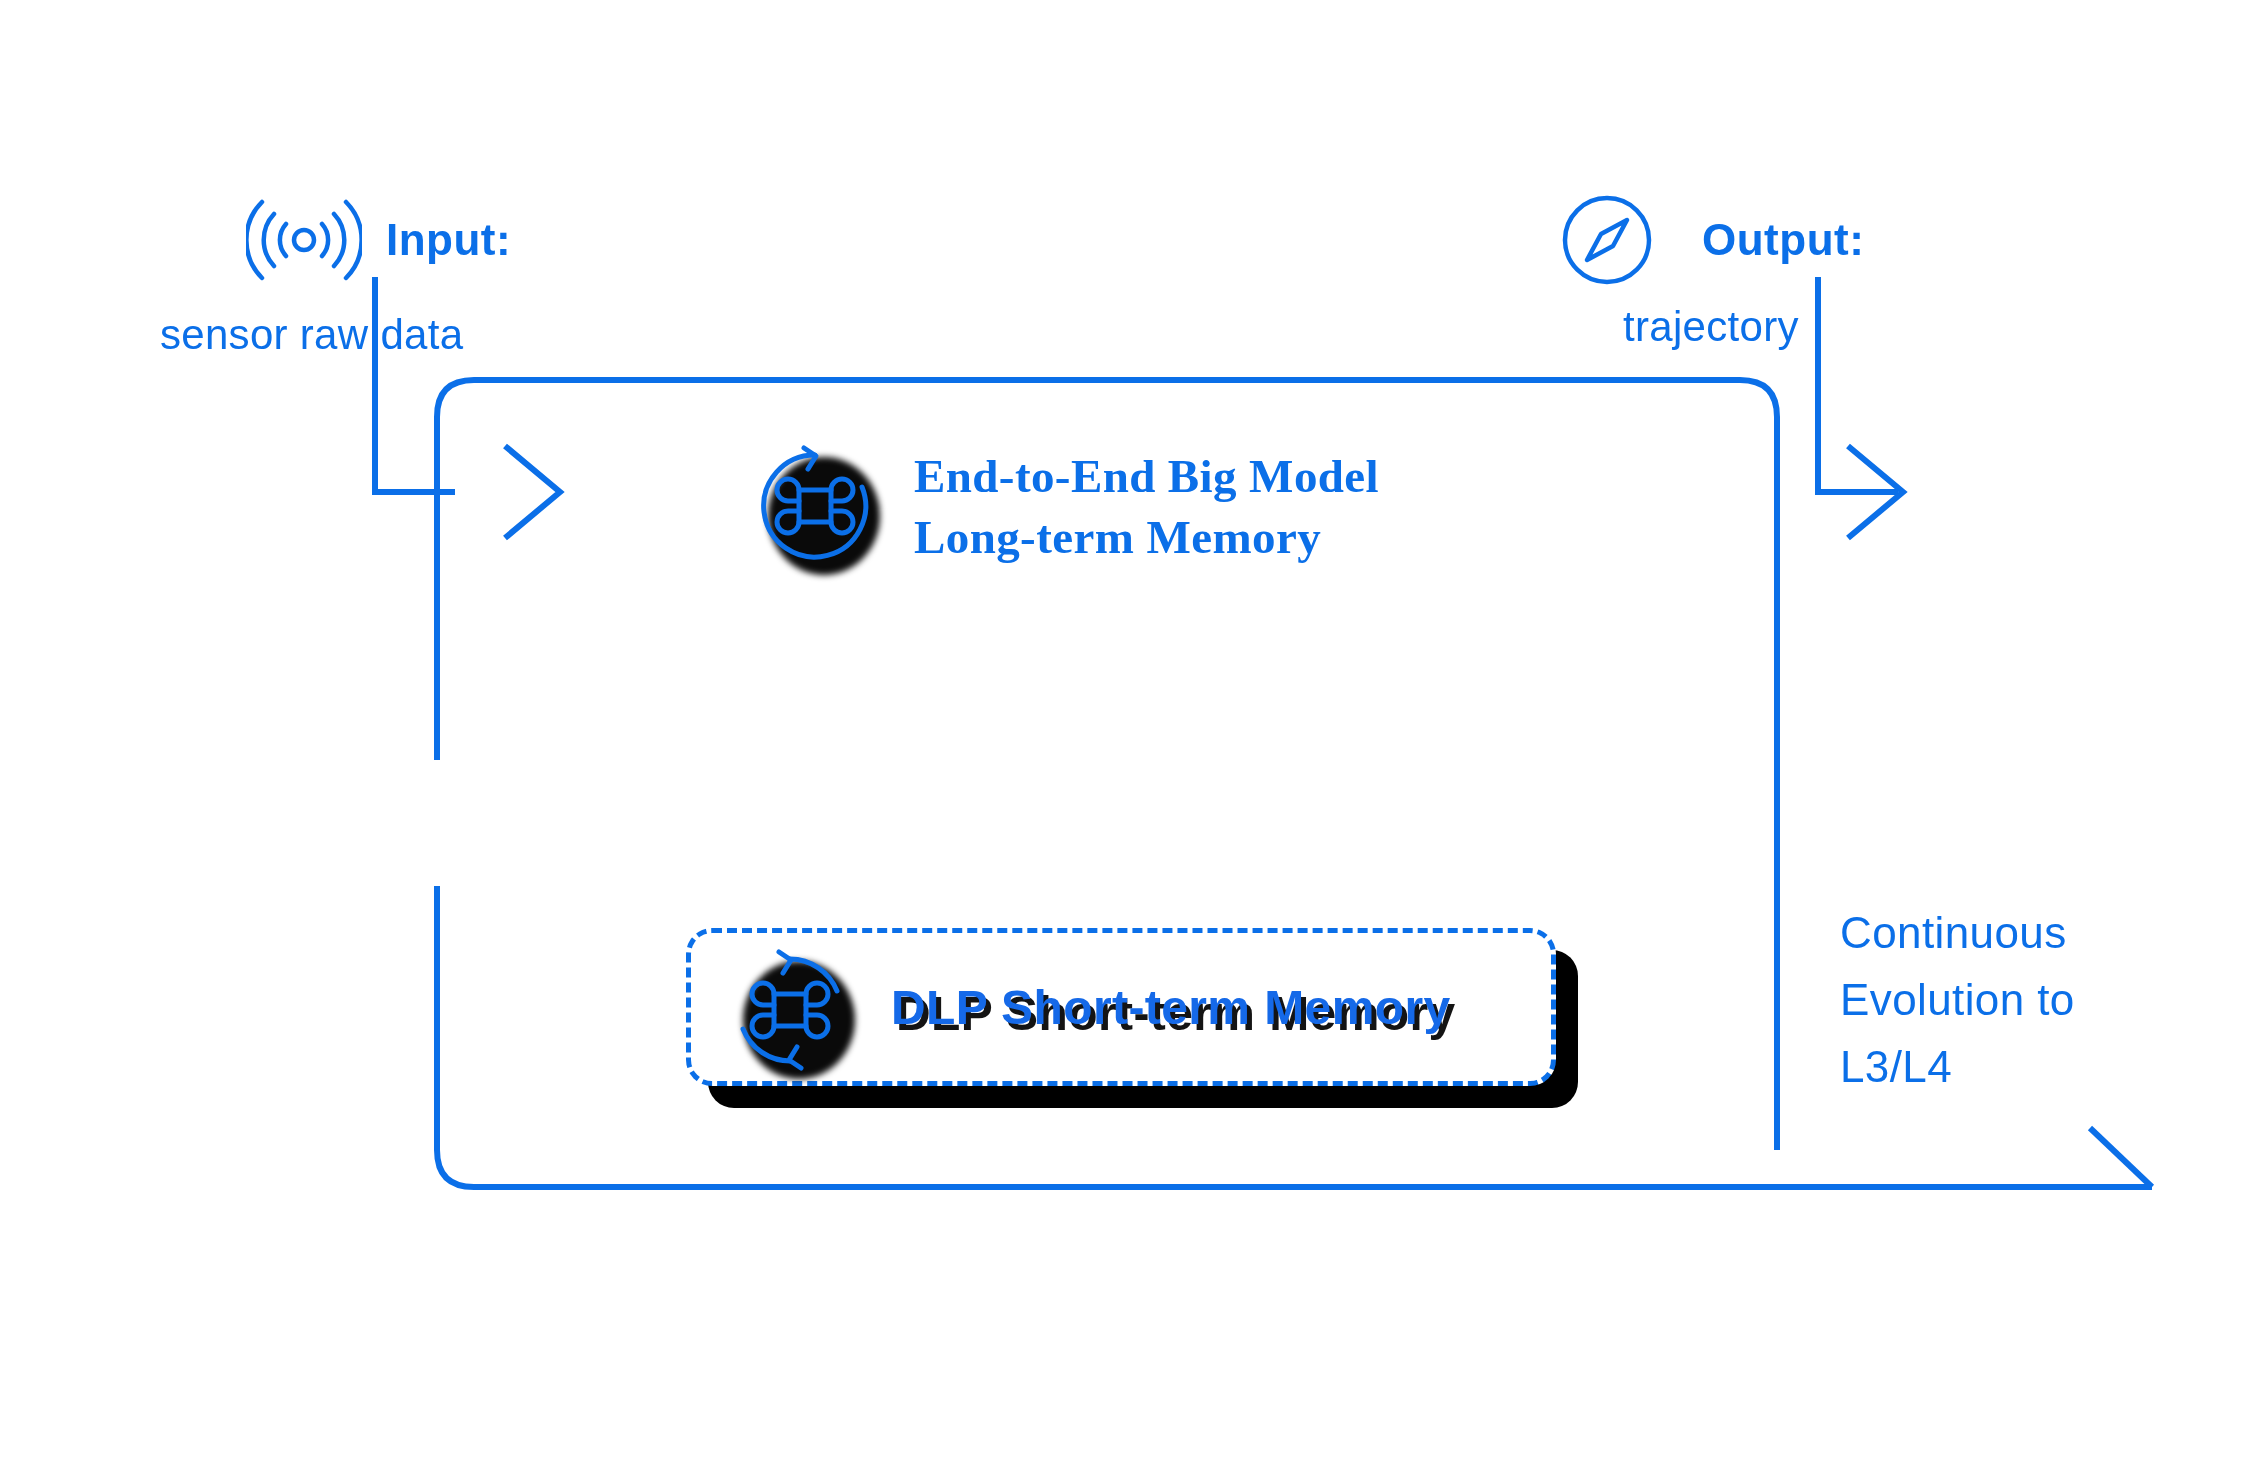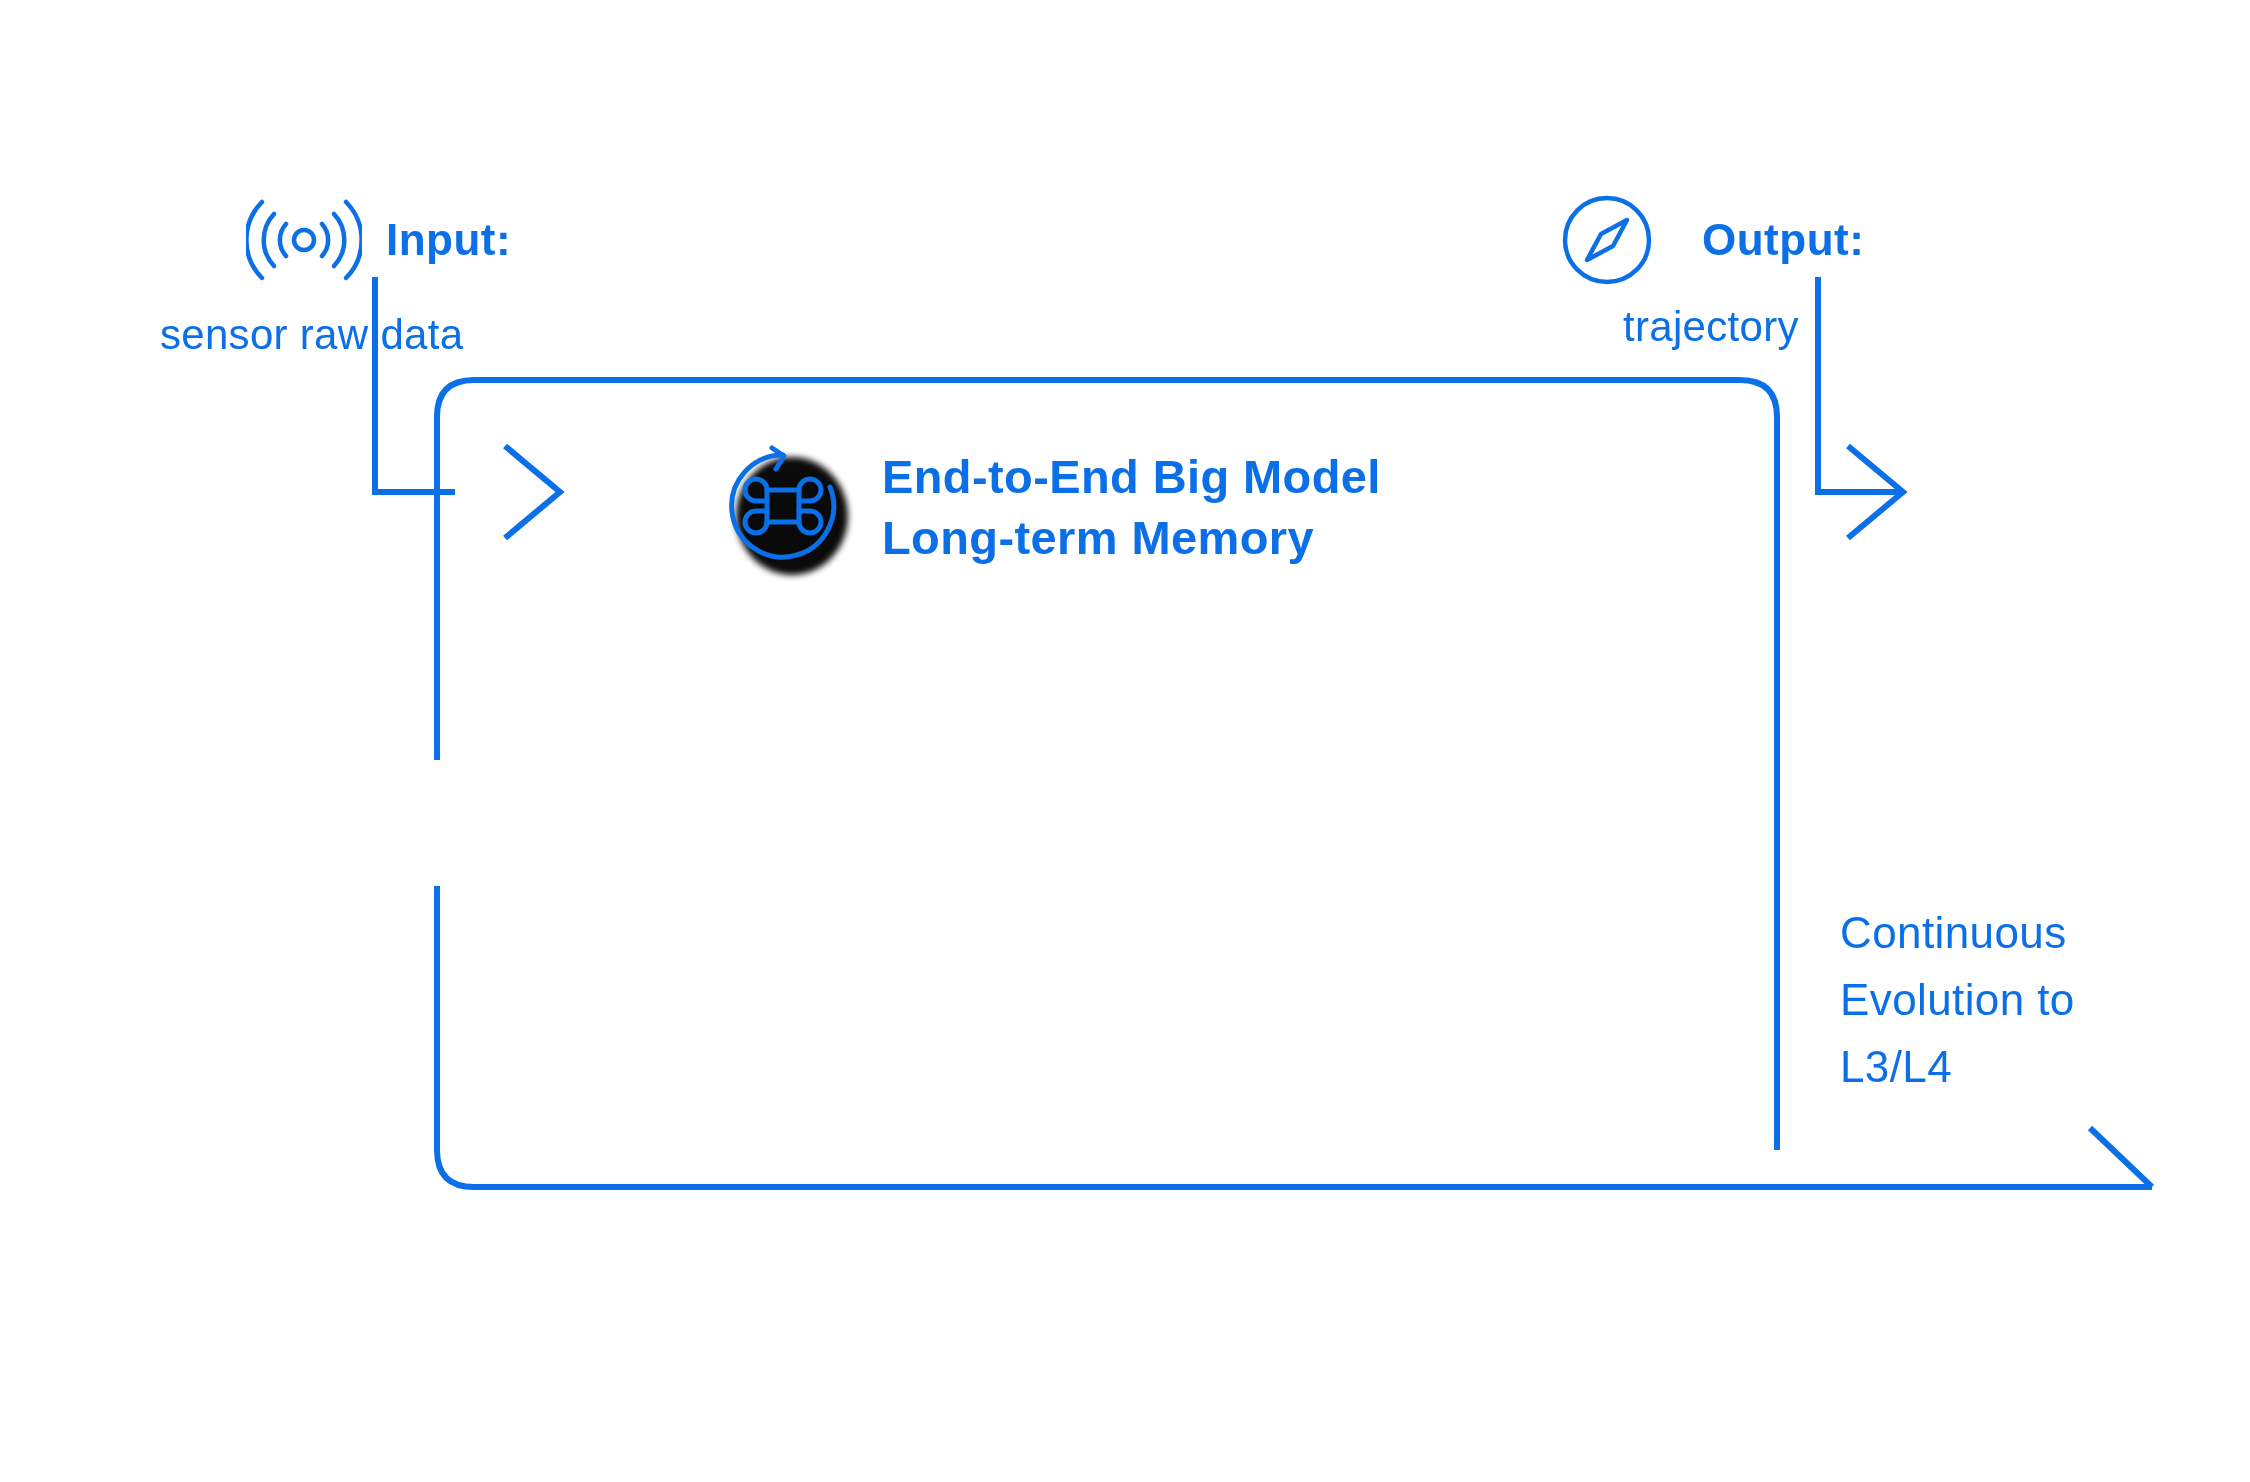--- a/index.html
+++ b/index.html
@@ -64,25 +64,26 @@
   #output-cluster .row2 {
     margin-top: 8px;
     margin-left: 68px;
   }
 
   .icon-svg { display: block; }
 
   
   #longterm-block {
     position: absolute;
-    left: 720px;
+    left: 752px;
     top: 443px;
     display: flex;
     align-items: center;
     gap: 34px;
+    font-family: Liberation Serif, serif;
   }
   #longterm-title {
     color: #0B6FE8;
     font-weight: 700;
     font-size: 47px;
     line-height: 1.30;
     letter-spacing: 0.4px;
     white-space: pre-line;
   }
 
@@ -236,18 +237,39 @@
             <path d="M 47 79 a 11 11 0 1 1 -11 -11 h 11"></path>
             <path d="M 79 79 a 11 11 0 1 0 11 -11 h -11"></path>
           </g>
         </svg>
       </span>
     </span>
     <div id="longterm-title">End-to-End Big Model
 Long-term Memory</div>
   </div>
 
+  <div id="dlp-box">
+    <span class="badge" id="dlp-badge-wrap">
+      <span class="shadow"></span>
+      <span class="glyph">
+        <svg class="icon-svg" width="126" height="126" viewBox="0 0 126 126">
+          <g fill="none" stroke="#0B6FE8" stroke-width="5" stroke-linecap="round" stroke-linejoin="round">
+            <path d="M 63 12 A 51 51 0 0 1 110 44"></path>
+            <path d="M 63 114 A 51 51 0 0 1 16 82"></path>
+            <path d="M 52 5 L 64 13 L 56 26"></path>
+            <path d="M 74 121 L 62 113 L 70 100"></path>
+            <path d="M 47 47 h 32 v 32 h -32 z"></path>
+            <path d="M 47 47 a 11 11 0 1 0 -11 11 h 11"></path>
+            <path d="M 79 47 a 11 11 0 1 1 11 11 h -11"></path>
+            <path d="M 47 79 a 11 11 0 1 1 -11 -11 h 11"></path>
+            <path d="M 79 79 a 11 11 0 1 0 11 -11 h -11"></path>
+          </g>
+        </svg>
+      </span>
+    </span>
+    <div id="dlp-title">DLP Short-term Memory</div>
+  </div>
 
   <div id="evolution-text">Continuous
 Evolution to
 L3/L4</div>
 
 </div>
 
 </body></html>

